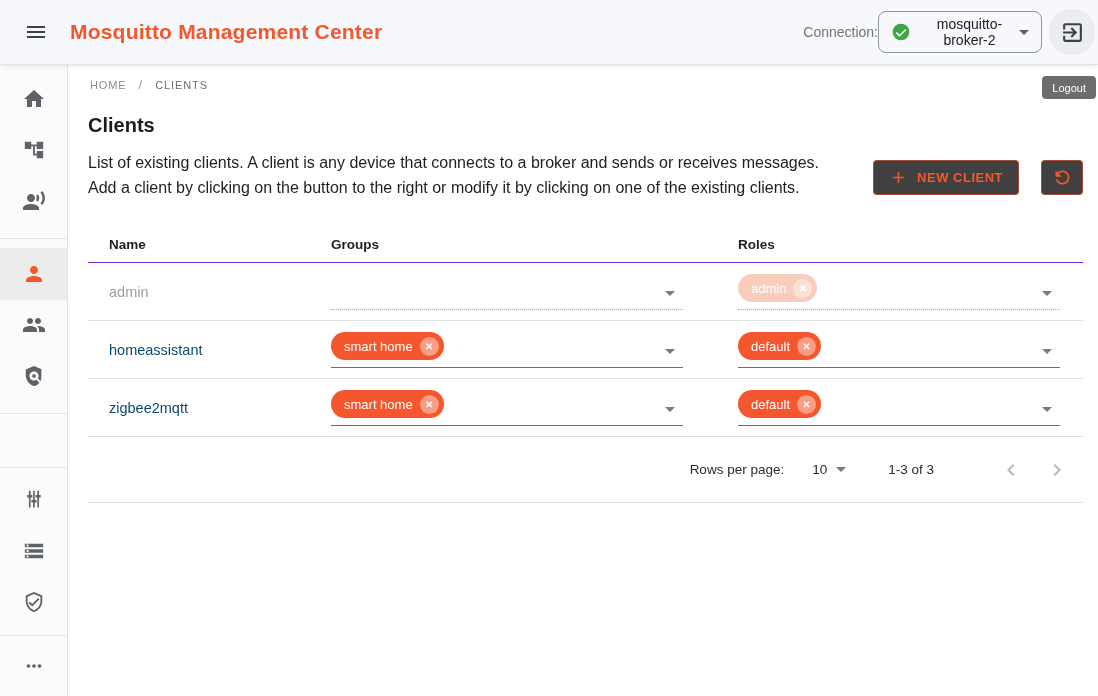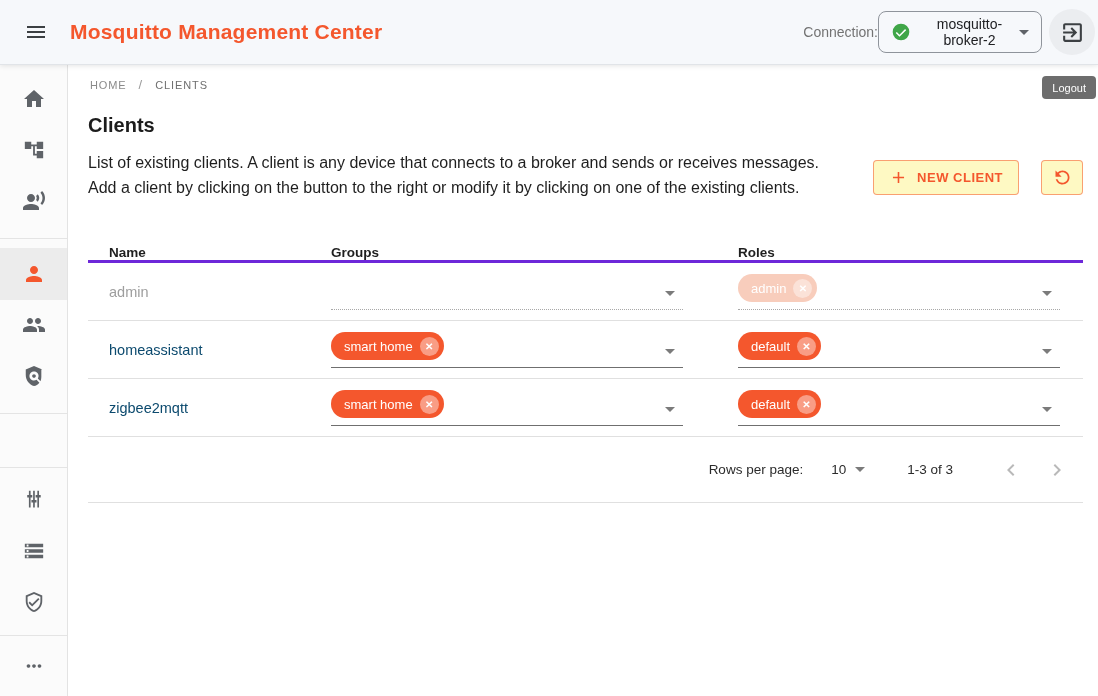--- a/index.html
+++ b/index.html
@@ -55,28 +55,28 @@
   .breadcrumb { display:flex; align-items:center; font-size:11px; letter-spacing:0.9px; color:#8a8a8a; margin-left:2px; }
   .breadcrumb .sep { margin:0 12px; font-size:13px; color:#9a9a9a; }
   .breadcrumb .crumb-current { color:#6f6f6f; }
   .page-title { font-size:20px; font-weight:bold; color:#1c1c1c; margin-top:22px; margin-left:0; }
   .intro-row { display:flex; margin-top:13px; }
   .page-desc { width:742px; font-size:16px; line-height:25px; color:#1f1f1f; }
   .intro-actions { margin-left:auto; display:flex; align-items:center; gap:22px; margin-top:4px; }
   .btn-outline {
     display:flex; align-items:center; justify-content:center; gap:9px;
     height:35px; border:1px solid rgba(244,87,45,0.55); border-radius:4px;
-    background:#fef9c3; color:#f4572d; cursor:pointer;
+    background:#404040; color:#f4572d; cursor:pointer;
     font-family:"Liberation Sans", sans-serif; font-size:13px; font-weight:bold; letter-spacing:0.5px;
     padding:0 15px;
   }
   .btn-square { width:42px; padding:0; }
   
   .table { margin-top:26px; width:995px; }
-  .thead { display:flex; height:37px; align-items:flex-end; border-bottom:3px solid #6d28d9; }
+  .thead { display:flex; height:37px; align-items:center; border-bottom:1px solid #6d28d9; }
   .th { font-size:13.5px; font-weight:bold; color:#1f1f1f; }
   .col-name  { width:243px; padding-left:21px; }
   .col-groups{ width:407px; }
   .col-roles { width:345px; }
   .trow { display:flex; align-items:center; height:58px; border-bottom:1px solid #e0e0e0; }
   .client-name { font-size:14.5px; color:#0c4a6e; }
   .trow.disabled .client-name { color:#9e9e9e; }
   .select { position:relative; display:flex; align-items:center; min-height:37px; border-bottom:1px solid #6f6f6f; padding-right:26px; cursor:pointer; }
   .select-groups { width:352px; }
   .select-roles  { width:322px; }
@@ -95,21 +95,21 @@
   }
   .trow.disabled .chip { background:#f8cdbc; }
   
   .pagination {
     display:flex; align-items:center; justify-content:flex-end;
     height:66px; border-bottom:1px solid #e0e0e0; width:995px;
     font-size:13.5px; color:#2b2b2b;
   }
   .rpp-value { margin-left:28px; margin-right:9px; }
   .pagination .caret { border-top-color:#7b7b7b; margin-right:42px; cursor:pointer; }
-  .range-label { margin-right:38px; }
+  .range-label { margin-right:57px; }
   .pg-btn { width:40px; height:40px; color:#b9b9b9; margin-right:6px; }
   svg { display:block; }
 </style>
 </head>
 <body>
 
 <header class="appbar">
   <button class="icon-btn hamburger">
     <svg width="24" height="24" viewBox="0 0 24 24" fill="currentColor">
         <path d="M3 6h18v2H3zm0 5h18v2H3zm0 5h18v2H3z"></path>

